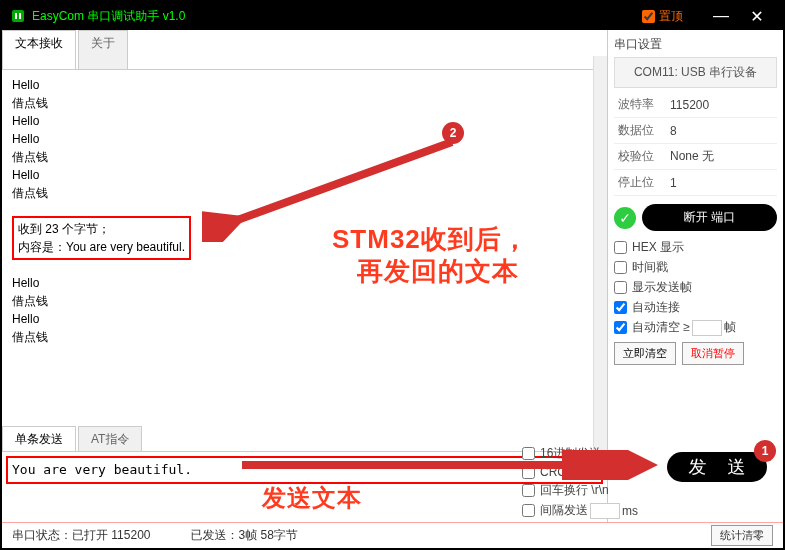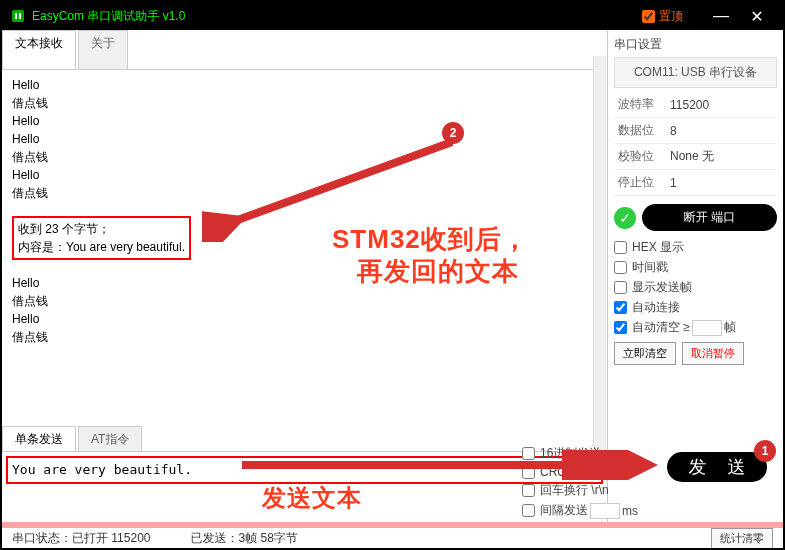--- a/index.html
+++ b/index.html
@@ -32,21 +32,21 @@
 .chk { display: flex; align-items: center; margin: 3px 0; color: #444; }
 .chk input { margin-right: 5px; }
 .chk .num { width: 30px; border: 1px solid #ccc; height: 16px; margin: 0 2px; font-size: 11px; }
 .btn-row { display: flex; gap: 6px; margin-top: 6px; }
 .small-btn { border: 1px solid #999; padding: 3px 8px; background: #f8f8f8; cursor: pointer; font-size: 11px; }
 .small-btn.red { color: red; }
 .bottom-opts { position: absolute; left: 520px; top: 440px; width: 120px; }
 .bottom-opts .chk { font-size: 11px; white-space: nowrap; }
 .send-btn { position: absolute; right: 16px; top: 450px; width: 100px; height: 30px; background: #000; color: #fff; border-radius: 15px; display: flex; align-items: center; justify-content: center; font-size: 18px; letter-spacing: 8px; padding-left: 8px; cursor: pointer; }
 .badge { position: absolute; width: 22px; height: 22px; border-radius: 50%; background: #d32f2f; color: #fff; display: flex; align-items: center; justify-content: center; font-size: 12px; font-weight: bold; }
-.status { height: 26px; border-top: 6px solid #fca5a5; display: flex; align-items: center; padding: 0 10px; font-size: 12px; color: #333; }
+.status { height: 26px; border-top: 1px solid #fca5a5; display: flex; align-items: center; padding: 0 10px; font-size: 12px; color: #333; }
 .status .seg { margin-right: 40px; }
 .status .rbtn { margin-left: auto; border: 1px solid #999; padding: 2px 8px; background: #f8f8f8; cursor: pointer; font-size: 11px; }
 .annot { position: absolute; color: #ff3b1f; font-weight: bold; letter-spacing: 1px; pointer-events: none; }
 .annot.big { font-size: 26px; }
 .annot.med { font-size: 24px; }
 .arrow { position: absolute; pointer-events: none; }
 .scroll-track { position: absolute; right: 0; top: 26px; width: 14px; bottom: 60px; background: #f0f0f0; border-left: 1px solid #ddd; }
 </style>
 </head>
 <body>

